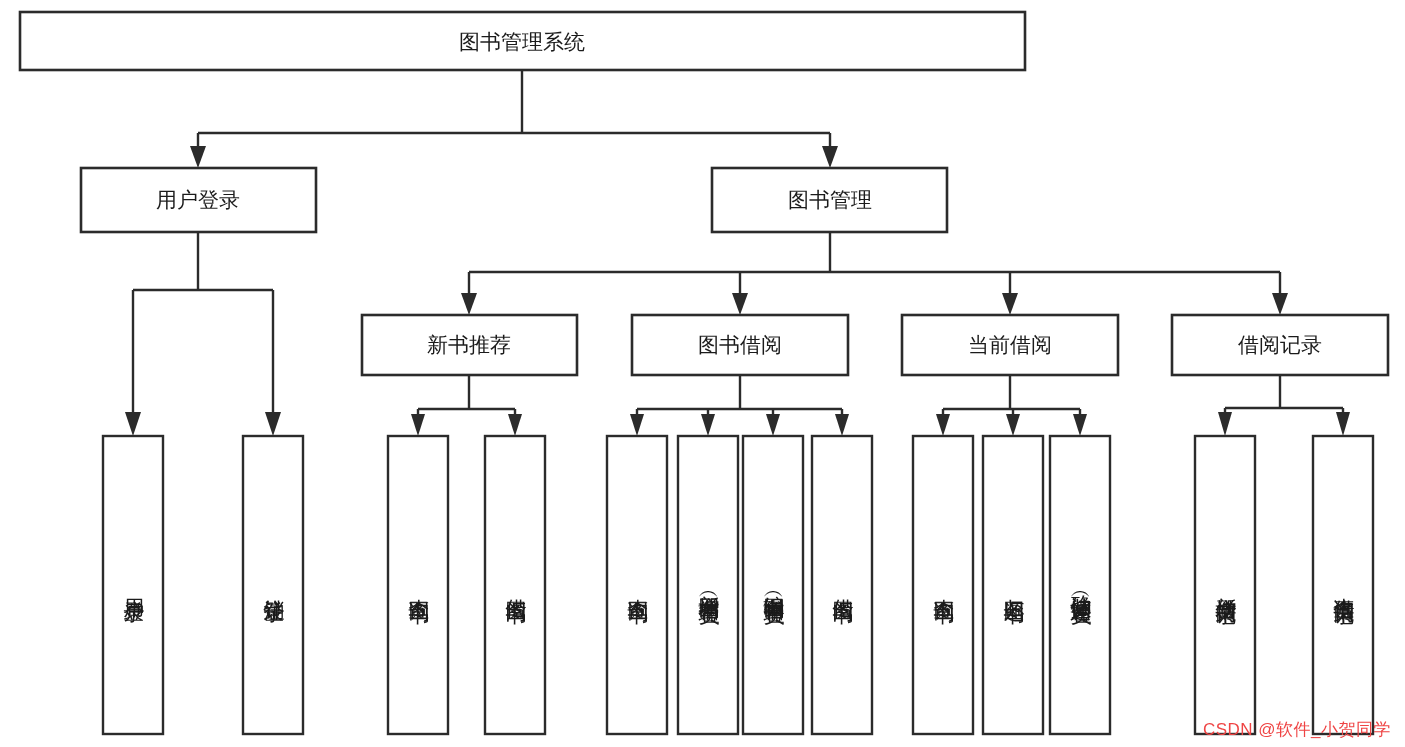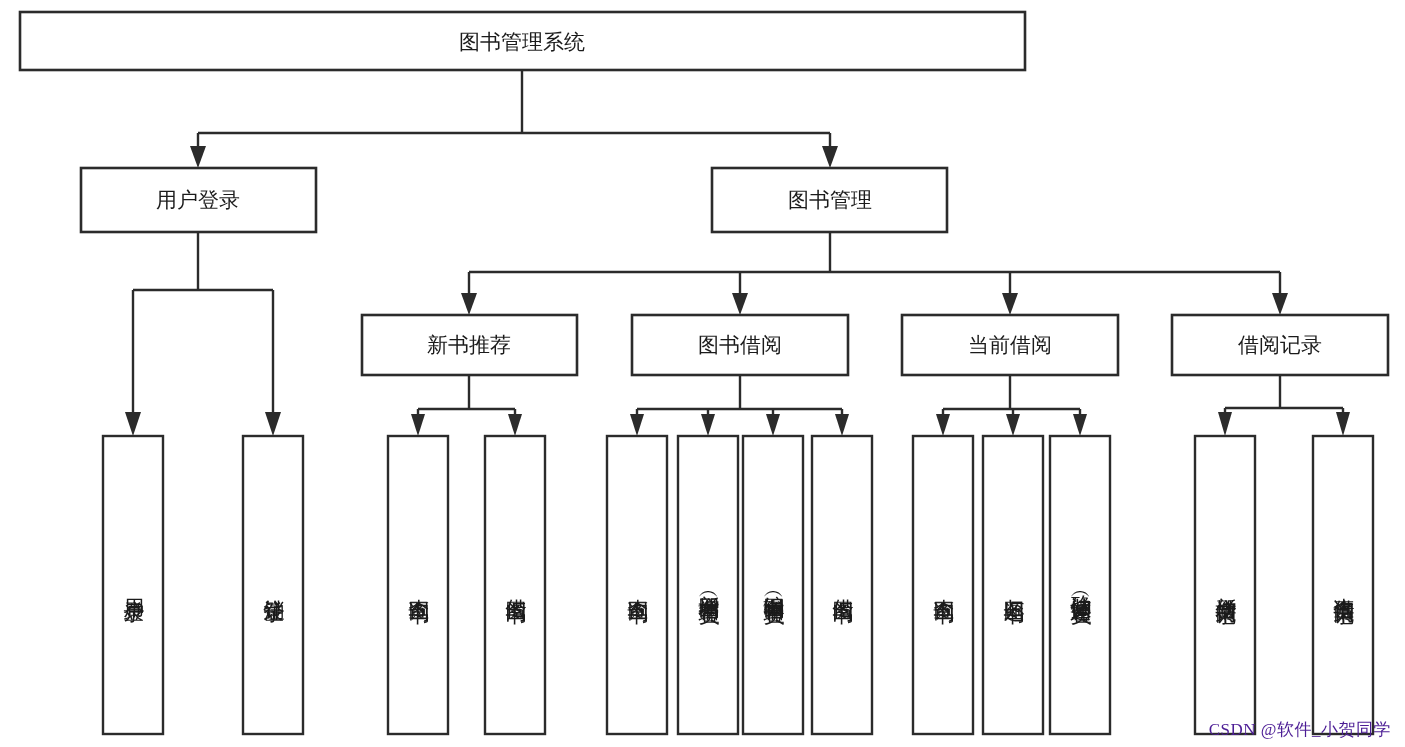--- a/index.html
+++ b/index.html
@@ -55,23 +55,23 @@
     writing-mode: vertical-rl;
     text-orientation: upright;
     letter-spacing: 1.5px;
     dominant-baseline: middle;
     text-anchor: middle;
   }
   .watermark {
     position: absolute;
     right: 14px;
     bottom: 6px;
-    font-family: Liberation Serif, serif;
+    font-family: Liberation Sans, sans-serif;
     font-size: 17px;
-    color: #4c1d95;
+    color: #ef4444;
     letter-spacing: 0.5px;
     white-space: nowrap;
     pointer-events: none;
   }
 </style>
 </head>
 <body>
 
 <div id="diagram-root">
   <svg class="flow" viewBox="0 0 1405 747" xmlns="http://www.w3.org/2000/svg">

